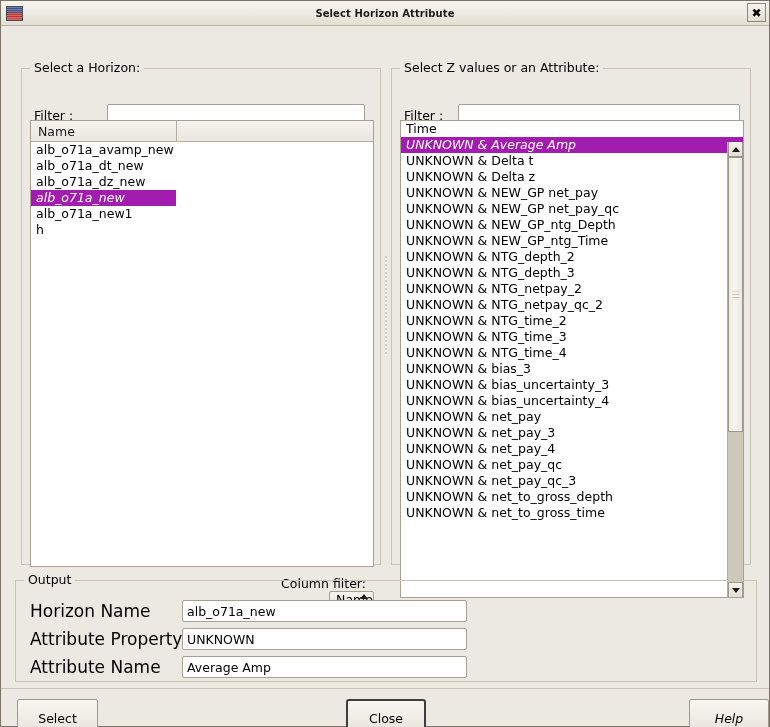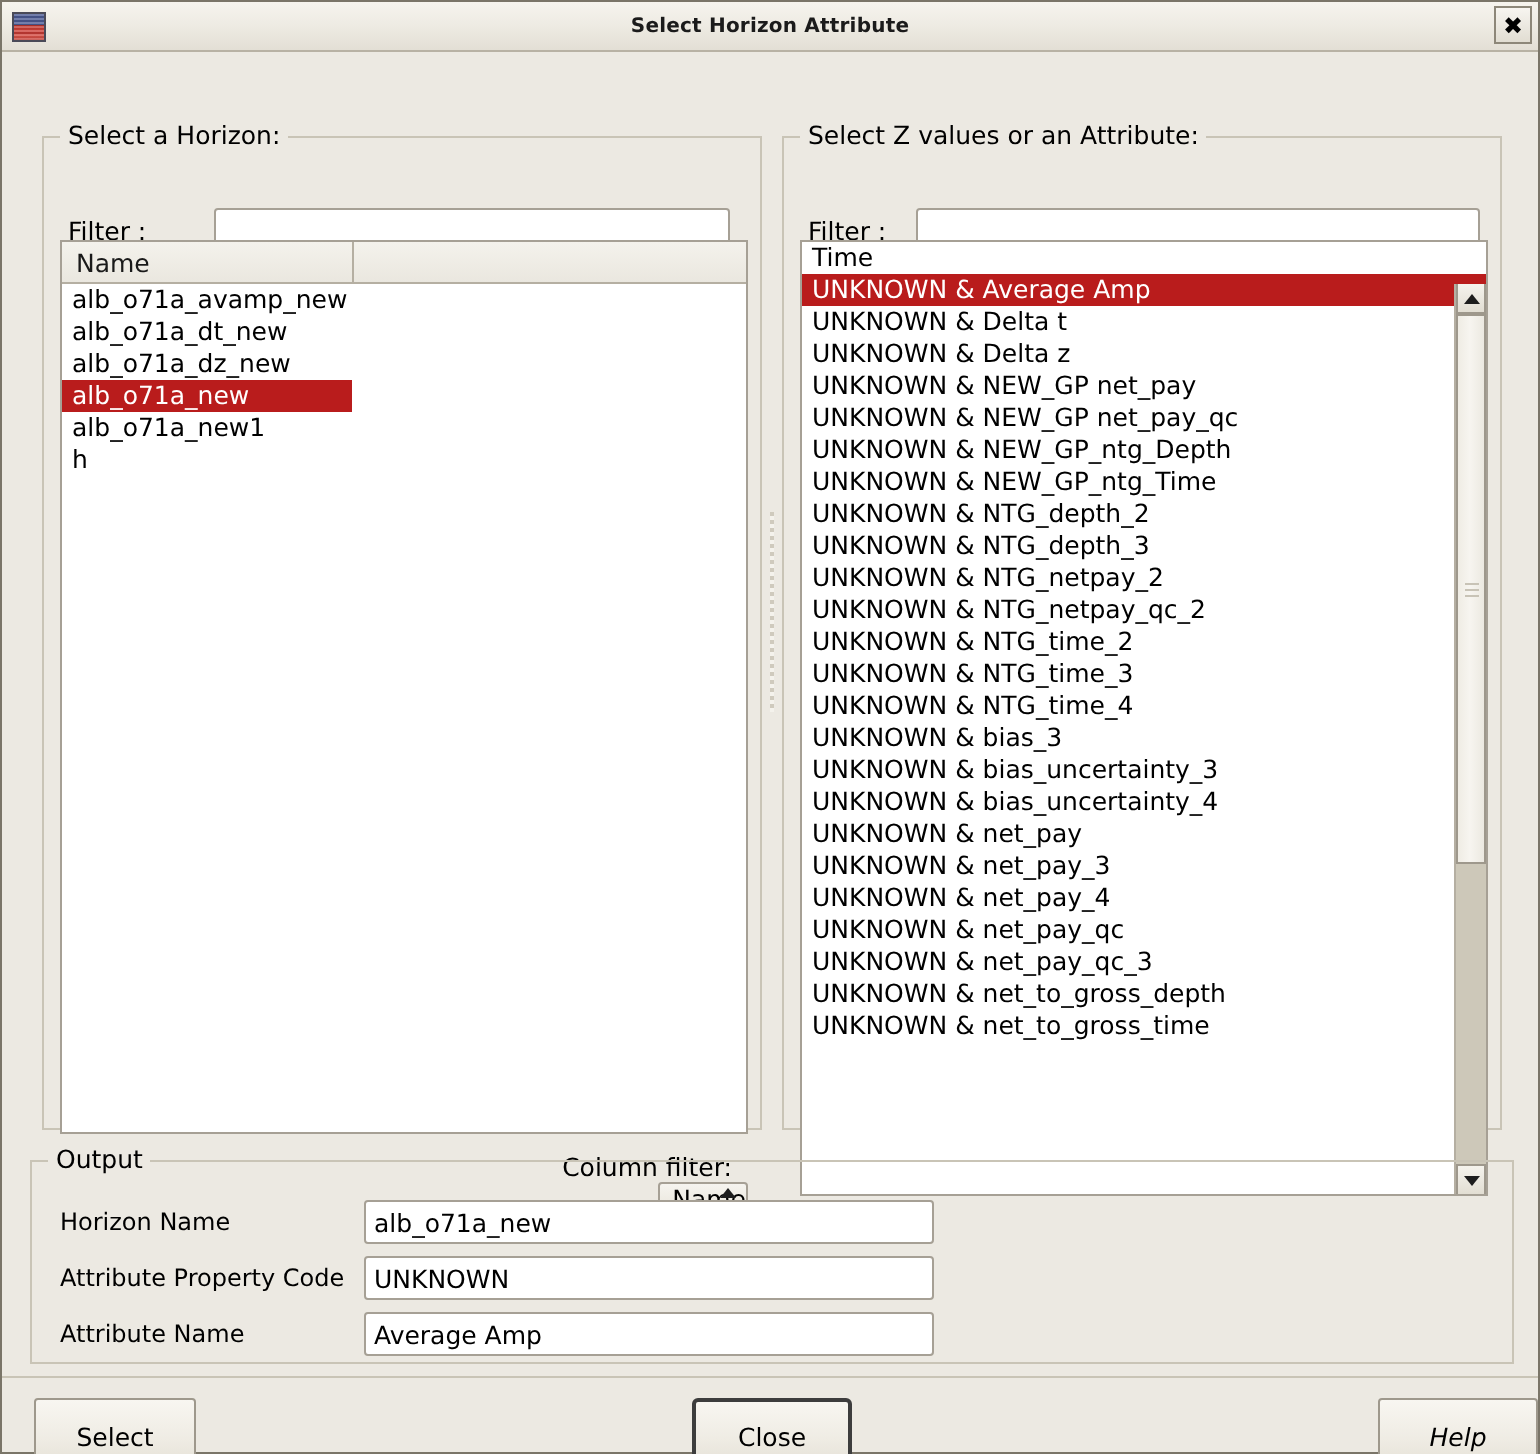--- a/index.html
+++ b/index.html
@@ -202,22 +202,23 @@
   .row {
     height: 16px;
     line-height: 16px;
     padding-left: 5px;
     font-size: 12.5px;
     white-space: nowrap;
     color: #000;
     cursor: default;
   }
   .row.selected {
-    background: #b91c1c;
+    background: #a21caf;
     color: #ffffff;
+    font-style: italic;
   }
   #left-rows .row.selected { width: 140px; }
 
   
   #vscroll {
     position: absolute;
     right: 0;
     top: 21px;
     width: 16px;
     bottom: 0;
@@ -339,21 +340,21 @@
 
   
   .out-row {
     position: absolute;
     left: 14px;
     height: 22px;
     display: flex;
     align-items: center;
   }
   .out-label {
-    font-size: 12px;
+    font-size: 17px;
     white-space: nowrap;
     width: 152px;
   }
   .out-input { width: 285px; }
   #out-row-0 { top: 20px; }
   #out-row-1 { top: 48px; }
   #out-row-2 { top: 76px; }
 
   
   #buttonbar {

